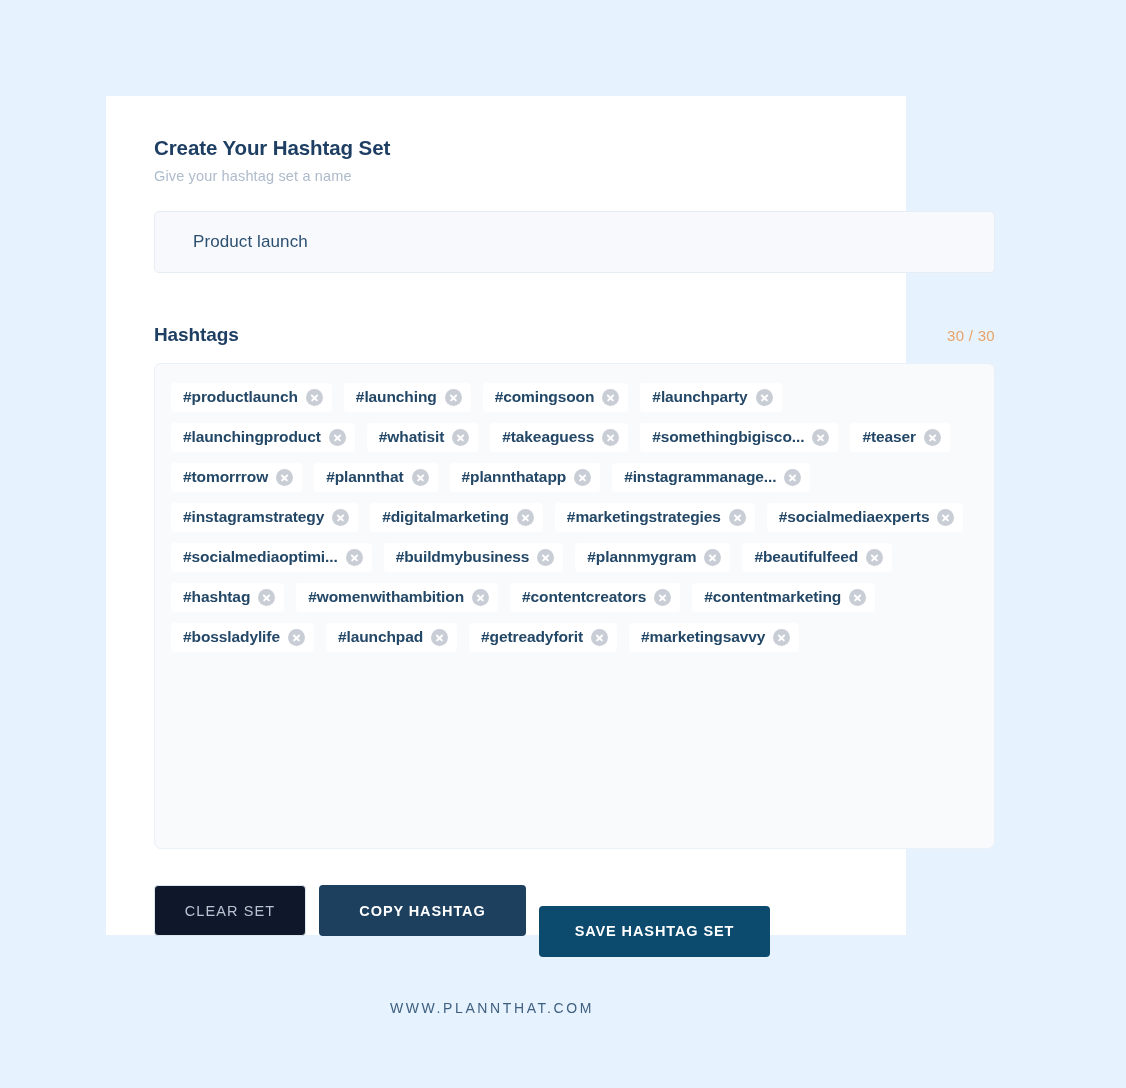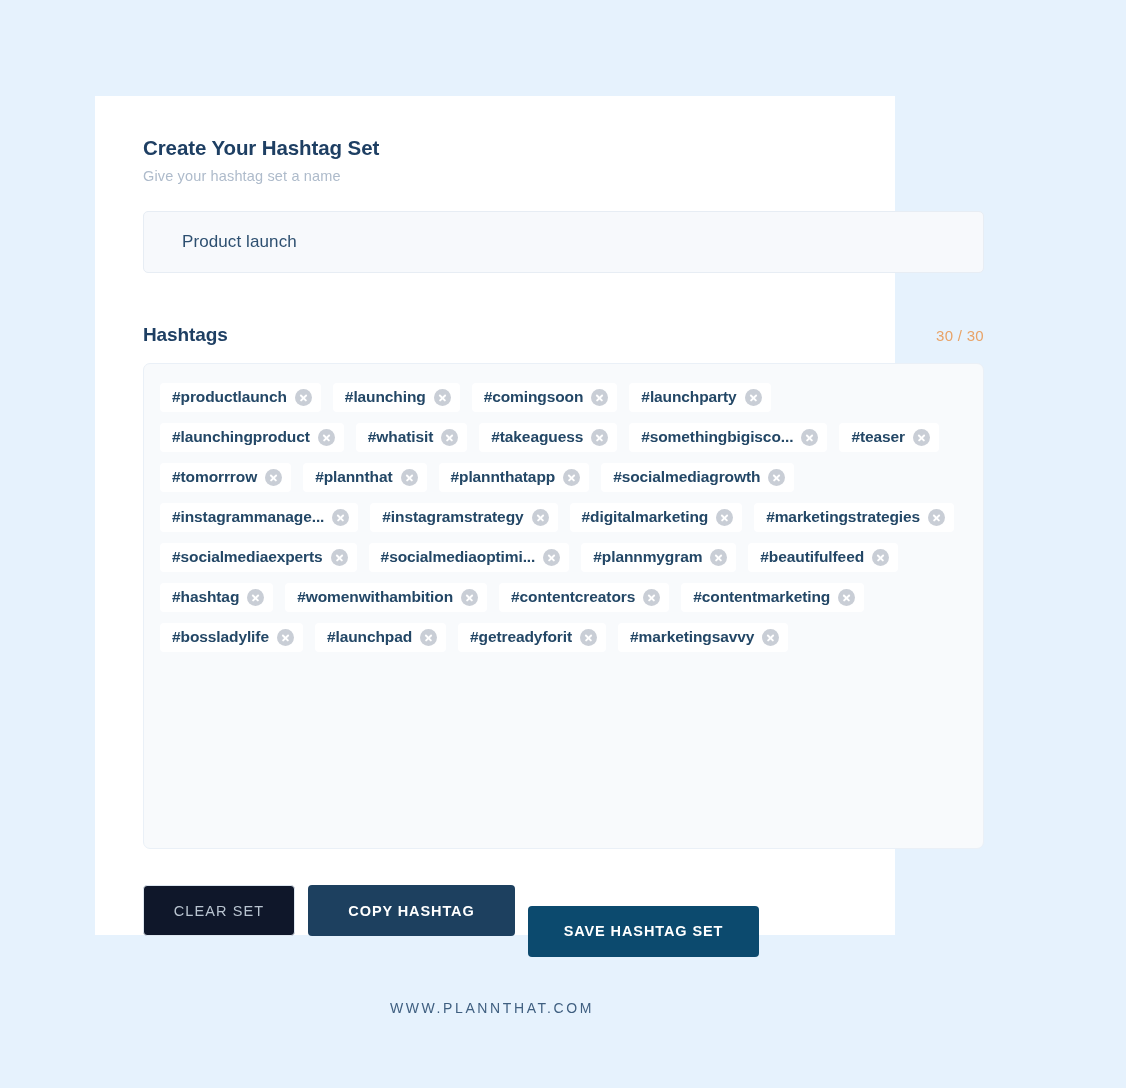--- a/index.html
+++ b/index.html
@@ -14,21 +14,21 @@
 
   .page {
     position: relative;
     width: 1126px;
     height: 1088px;
   }
 
   
   .card {
     position: absolute;
-    left: 95px;
+    left: 106px;
     top: 96px;
     width: 800px;
     height: 839px;
     background: #ffffff;
   }
 
   .card-inner {
     padding: 40px 48px 0 48px;
   }
 
@@ -265,24 +265,20 @@
             </div>
             <div class="tag">
               <span class="tag-label">#plannthat</span>
               <span class="tag-remove"></span>
             </div>
             <div class="tag">
               <span class="tag-label">#plannthatapp</span>
               <span class="tag-remove"></span>
             </div>
             <div class="tag">
-              <span class="tag-label">#socialmediagrowth</span>
-              <span class="tag-remove"></span>
-            </div>
-            <div class="tag">
               <span class="tag-label">#instagrammanage...</span>
               <span class="tag-remove"></span>
             </div>
             <div class="tag">
               <span class="tag-label">#instagramstrategy</span>
               <span class="tag-remove"></span>
             </div>
             <div class="tag">
               <span class="tag-label">#digitalmarketing</span>
               <span class="tag-remove"></span>
@@ -290,20 +286,24 @@
             <div class="tag">
               <span class="tag-label">#marketingstrategies</span>
               <span class="tag-remove"></span>
             </div>
             <div class="tag">
               <span class="tag-label">#socialmediaexperts</span>
               <span class="tag-remove"></span>
             </div>
             <div class="tag">
               <span class="tag-label">#socialmediaoptimi...</span>
+              <span class="tag-remove"></span>
+            </div>
+            <div class="tag">
+              <span class="tag-label">#buildmybusiness</span>
               <span class="tag-remove"></span>
             </div>
             <div class="tag">
               <span class="tag-label">#plannmygram</span>
               <span class="tag-remove"></span>
             </div>
             <div class="tag">
               <span class="tag-label">#beautifulfeed</span>
               <span class="tag-remove"></span>
             </div>

